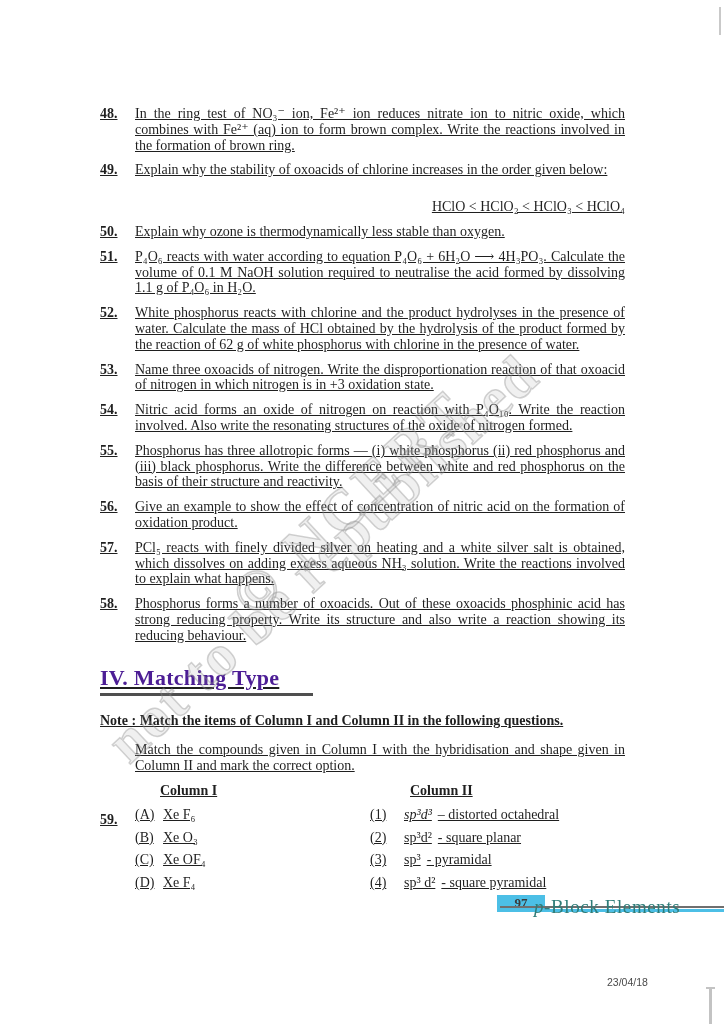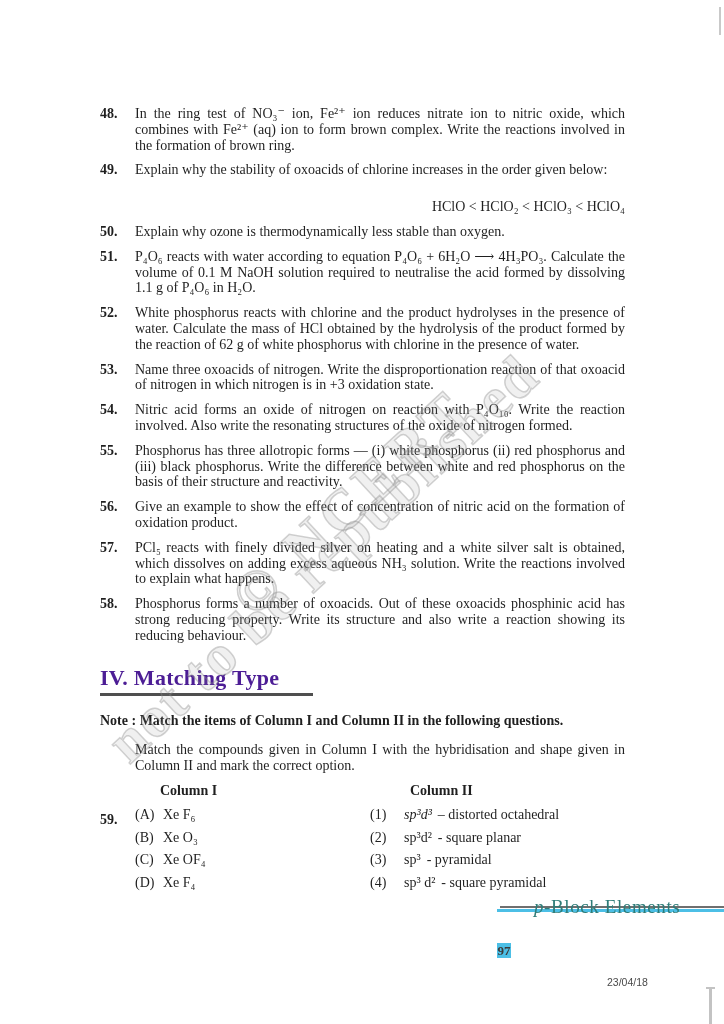--- a/index.html
+++ b/index.html
@@ -12,20 +12,21 @@
     overflow:hidden;
     margin:0 auto;
   }
   .content{
     position:absolute;
     left:100px;top:106px;
     width:525px;
     font-size:14px;
     line-height:15.8px;
     z-index:1;
+    text-decoration:underline;
   }
   .q{display:flex;margin-bottom:9px;}
   .q-num{width:35px;flex-shrink:0;font-weight:bold;}
   .q-text{flex:1;text-align:justify;}
   .q-formula{margin-top:21px;text-align:right;}
 
   .section-heading{
     margin-top:22px;
     font-size:22px;
     line-height:24px;
@@ -72,23 +73,23 @@
   }
   .wm-2{
     left:40px;top:525px;
     font-size:58px;letter-spacing:2px;
     transform:rotate(-43deg);
   }
 
   .footer-cyan-line{position:absolute;left:497px;top:909px;width:227px;height:3px;z-index:2;}
   .footer-gray-line{position:absolute;left:500px;top:906px;width:224px;height:1.5px;background:#6f6f6f;z-index:3;}
   .page-num-box{
-    position:absolute;left:497px;top:895px;width:14px;height:15px;
+    position:absolute;left:497px;top:895px;width:48px;height:15px;
     z-index:2;display:flex;align-items:center;justify-content:center;
-    font-size:13px;font-weight:bold;color:#3a3a3a;margin-top:48px;
+    font-size:13px;font-weight:bold;color:#3a3a3a;
   }
   .footer-title{
     position:absolute;left:534px;top:896px;
     font-size:19px;letter-spacing:0.6px;z-index:3;
   }
   .footer-title .p-italic{font-style:italic;}
 
   .date-stamp{
     position:absolute;left:607px;top:976px;
     font-family:"Liberation Sans","DejaVu Sans",sans-serif;

